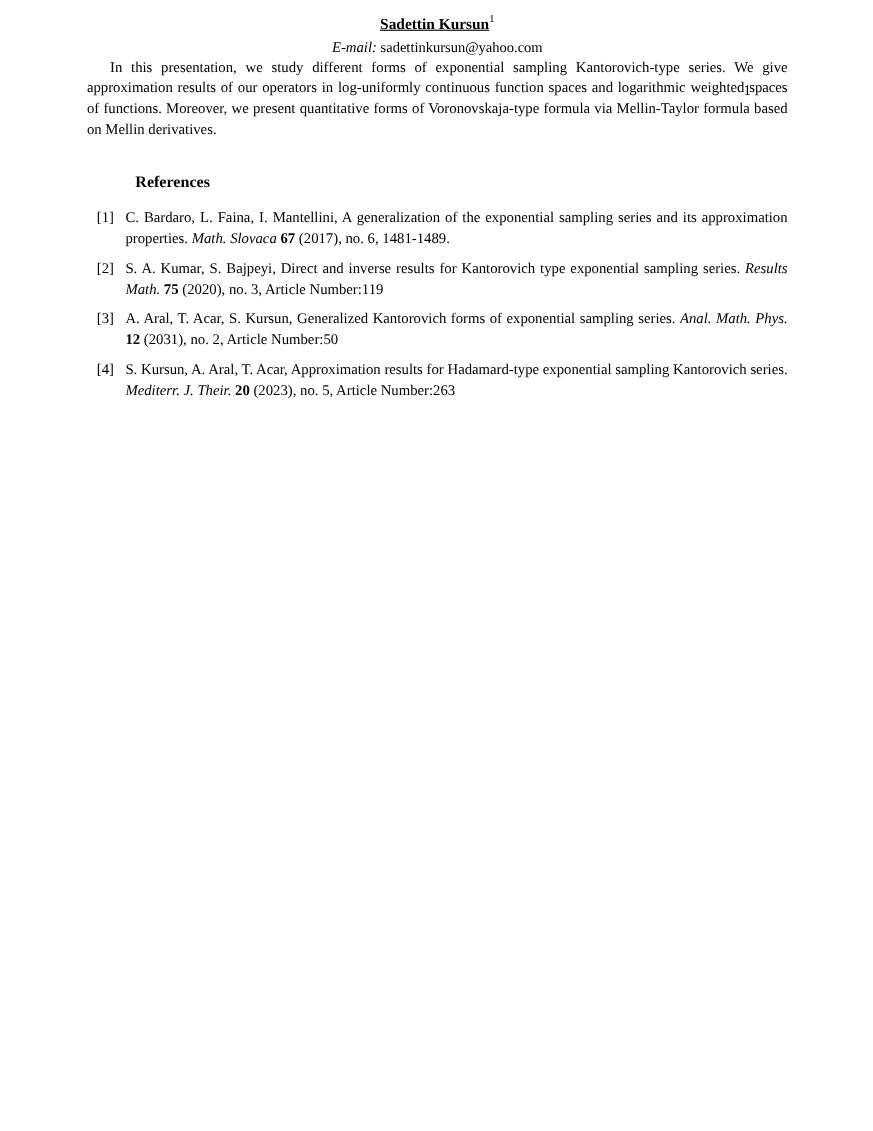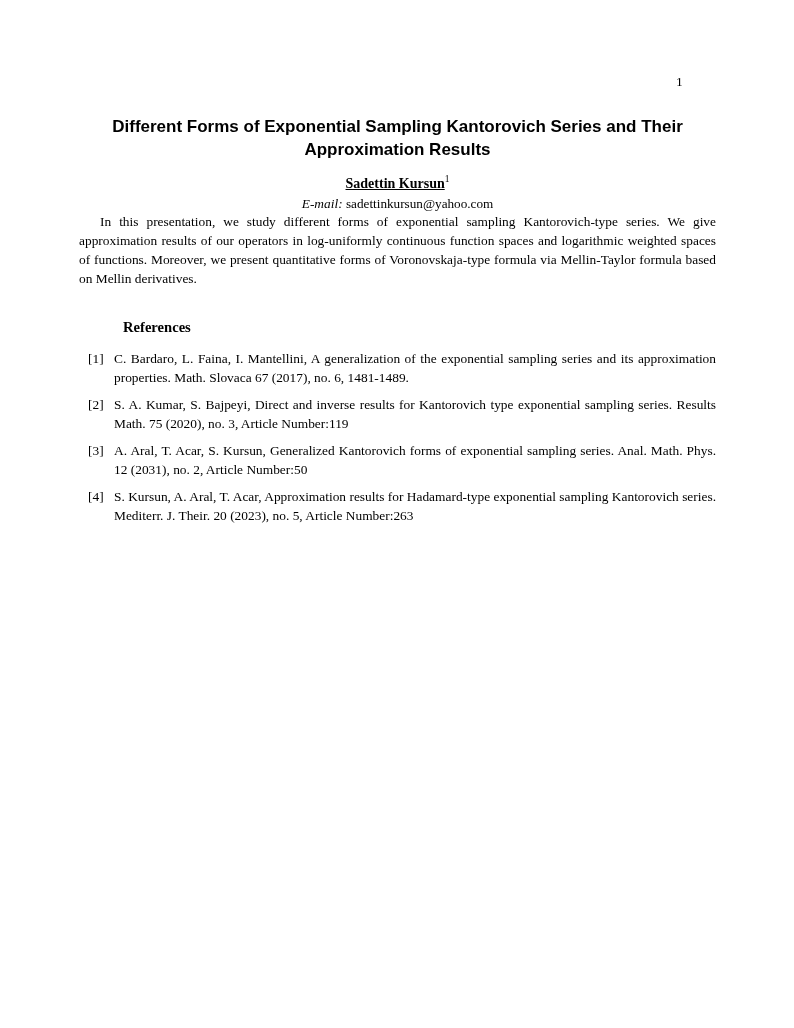--- a/index.html
+++ b/index.html
@@ -92,33 +92,32 @@
     line-height: 19px;
     margin-bottom: 8px;
   }
   .ref-marker {
     flex: 0 0 26px;
   }
   .ref-body {
     flex: 1 1 auto;
     text-align: justify;
   }
-  .ref-body .it { }
-  .ref-body .bf { font-weight: normal; }
+  .ref-body .it { font-style: italic; }
+  .ref-body .bf { font-weight: bold; }
 </style>
 </head>
 <body>
 
 <div class="page">
 
   <div class="page-number">1</div>
 
   <div class="content">
 
-    <div class="paper-title">Different Forms of Exponential Sampling Kantorovich Series and Their Approximation Results</div>
 
     <div class="author-line">
       <span class="author-name">Sadettin Kursun</span><sup>1</sup>
     </div>
 
 
     <div class="email-line">
       <span class="email-label">E-mail:</span>
       <span class="email-address">sadettinkursun@yahoo.com</span>
     </div>

